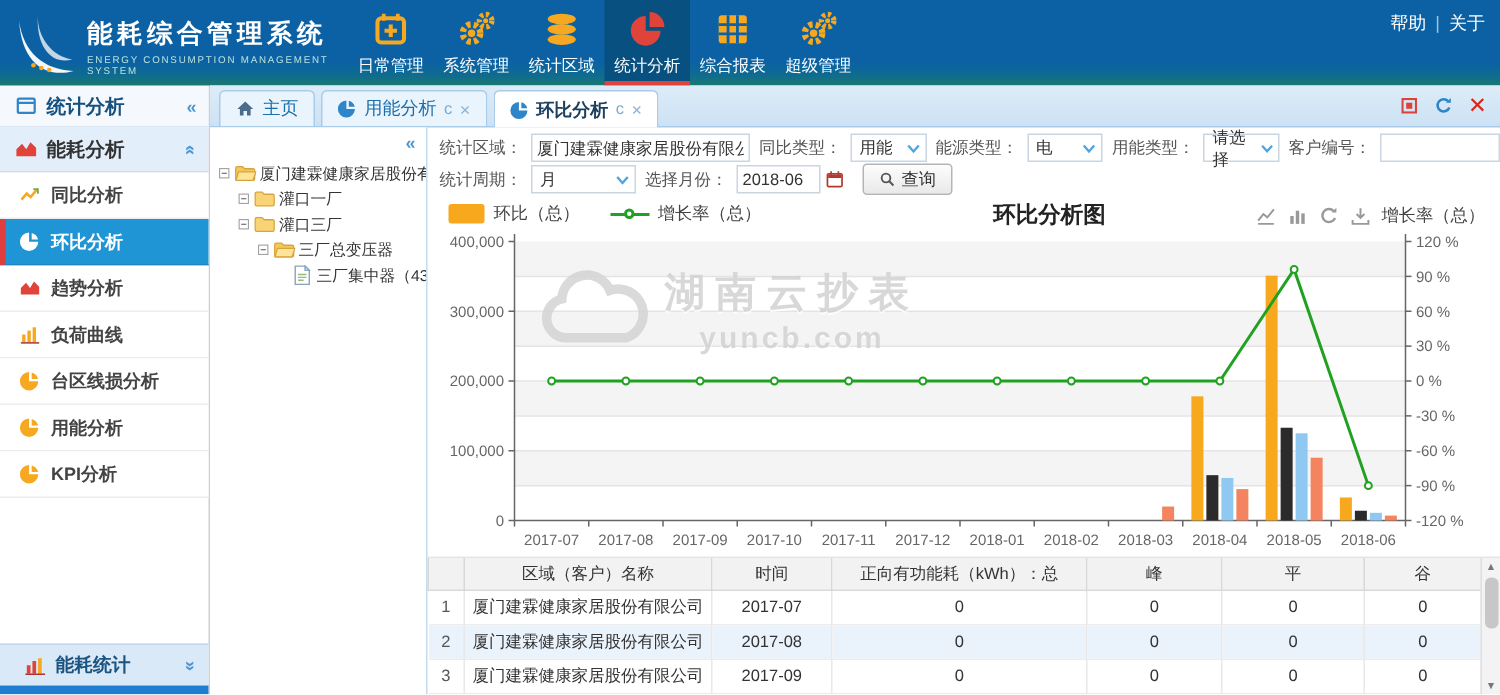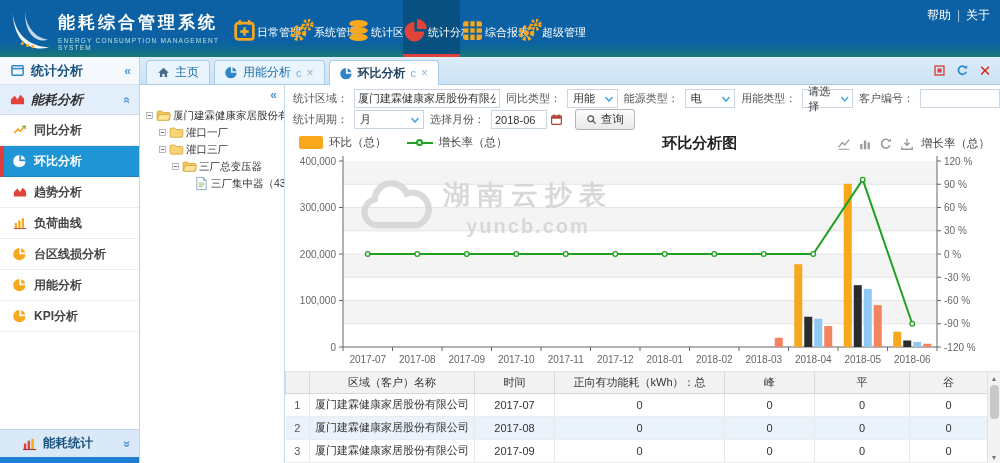--- a/index.html
+++ b/index.html
@@ -10,21 +10,21 @@
 
   
   .hdr { height:57px; flex:0 0 57px; display:flex; position:relative;
     background:linear-gradient(180deg,#0b61a4 0%,#0b61a4 72%,#0f6b90 88%,#1a7a6e 100%); }
   .brand { display:flex; align-items:center; padding:4px 0 0 6px; width:232px; flex:0 0 232px;}
   .brand-icon { width:46px; height:46px; flex:0 0 46px; margin-right:6px;}
   .brand-txt { display:flex; flex-direction:column; }
   .brand-title { color:#fff; font-size:17px; font-weight:bold; letter-spacing:3px; }
   .brand-sub { color:#b9e2d8; font-size:6.5px; letter-spacing:1.2px; margin-top:3px;}
   .nav { display:flex; align-items:stretch; }
-  .nav-item { width:57px; display:flex; flex-direction:row; align-items:center;
+  .nav-item { width:57px; display:flex; flex-direction:column; align-items:center;
     justify-content:flex-start; padding-top:7px; cursor:pointer; border-bottom:3px solid transparent;}
   .nav-item.active { background:#07507f; border-bottom:3px solid #e0433a; }
   .nav-icon { width:25px; height:25px; }
   .nav-icon svg { width:25px; height:25px; }
   .nav-label { color:#fff; font-size:11px; margin-top:4px; white-space:nowrap;}
   .hdr-right { position:absolute; right:10px; top:7px; text-align:right;}
   .hdr-links { color:#fff; font-size:12px; }
   .hdr-links .sep { color:#9cc6e0; margin:0 6px; }
   .hdr-links span { cursor:pointer; }
   .user-pill { margin-top:6px; display:inline-flex; align-items:center; gap:5px;
@@ -37,32 +37,32 @@
   
   .sidebar { width:140px; flex:0 0 140px; display:flex; flex-direction:column;
     border-right:1px solid #cfcfcf; background:#fff; }
   .sb-title { height:28px; flex:0 0 28px; display:flex; align-items:center; gap:6px;
     padding:0 8px 0 10px; background:#f5f9fd; border-bottom:1px solid #d9e6f2;
     font-size:13px; font-weight:bold; color:#15507e; }
   .sb-title svg { width:15px; height:15px; }
   .sb-title .chev { margin-left:auto; color:#4d96d2; font-size:12px; font-weight:bold; cursor:pointer;}
   .sb-section { height:30px; flex:0 0 30px; display:flex; align-items:center; gap:6px;
     padding:0 8px 0 10px; background:#e2eefa; border-bottom:1px solid #cddcec;
-    font-size:13px; font-weight:bold; color:#333;font-style:italic; }
+    font-size:13px; font-weight:bold; color:#333; }
   .sb-section svg { width:15px; height:15px; }
   .sb-section .chev { margin-left:auto; color:#4d96d2; font-size:12px; transform:rotate(90deg); cursor:pointer;}
   .sb-item { height:31px; display:flex; align-items:center; gap:7px; padding-left:13px;
     border-bottom:1px solid #ededed; font-size:12px; color:#444; cursor:pointer; background:#fff;font-weight:bold;}
   .sb-icon { width:14px; height:14px; color:#f6a821; flex:0 0 14px;}
   .sb-icon svg { width:14px; height:14px; }
   .sb-item.active { background:#2095d6; color:#fff; border-left:4px solid #e03e3e; padding-left:9px; border-bottom:1px solid #1d86c1;}
   .sb-item.active .sb-icon { color:#fff; }
   .sb-fill { flex:1; }
   .sb-footer { height:28px; flex:0 0 28px; display:flex; align-items:center; gap:6px;
-    padding:0 8px 0 22px; background:#d9e9f8; border-top:1px solid #c3d7e9;
+    padding:0 8px 0 16px; background:#d9e9f8; border-top:1px solid #c3d7e9;
     font-size:12.5px; font-weight:bold; color:#1c5480; cursor:pointer;}
   .sb-footer svg { width:15px; height:15px; }
   .sb-footer .chev { margin-left:auto; color:#4d96d2; font-size:12px; transform:rotate(90deg);}
   .sb-strip { height:6px; flex:0 0 6px; background:#1e7fd0; }
 
   
   .main { flex:1; display:flex; flex-direction:column; min-width:0; }
   .tabbar { height:28px; flex:0 0 28px; background:linear-gradient(#ddecf8,#cce2f4);
     border-bottom:1px solid #a9cce9; display:flex; align-items:flex-end; padding-left:6px; position:relative;}
   .tab { height:24px; display:flex; align-items:center; gap:5px; padding:0 10px;

